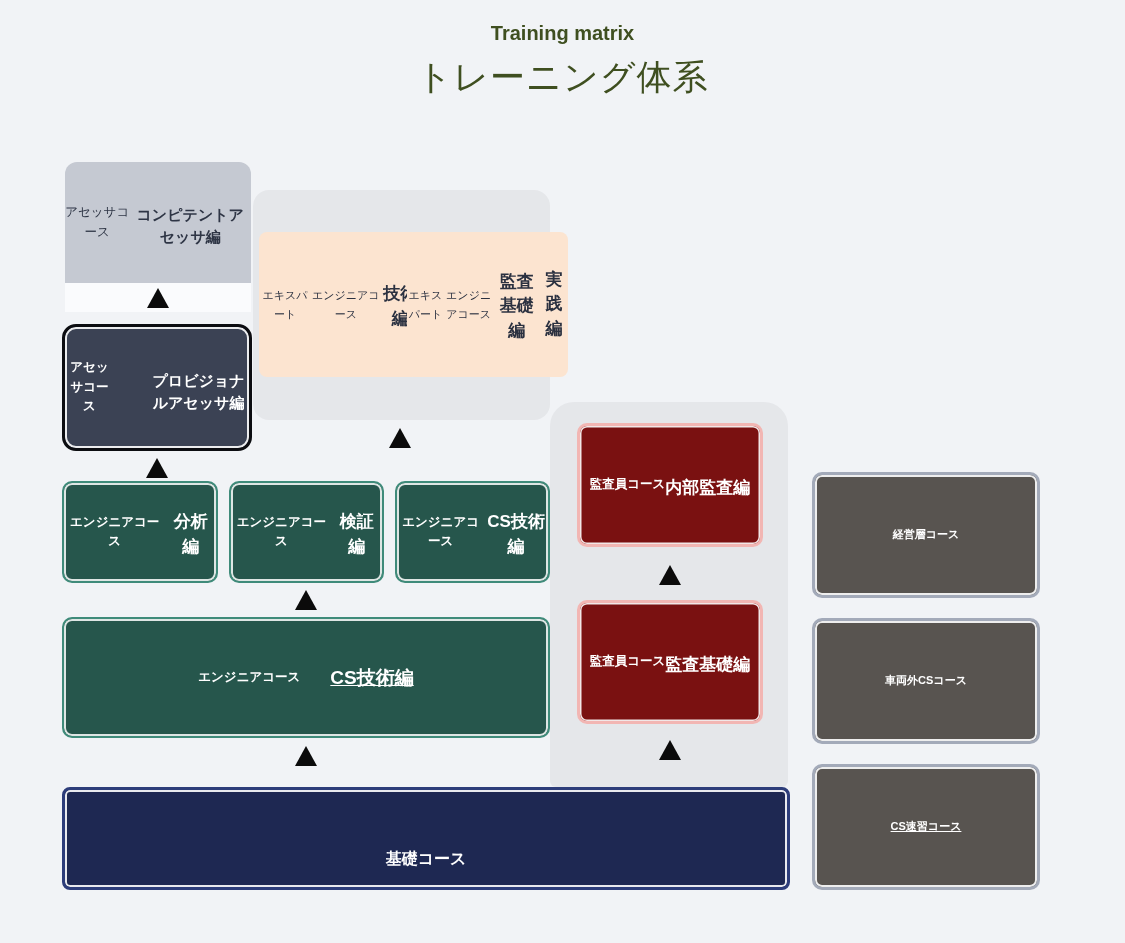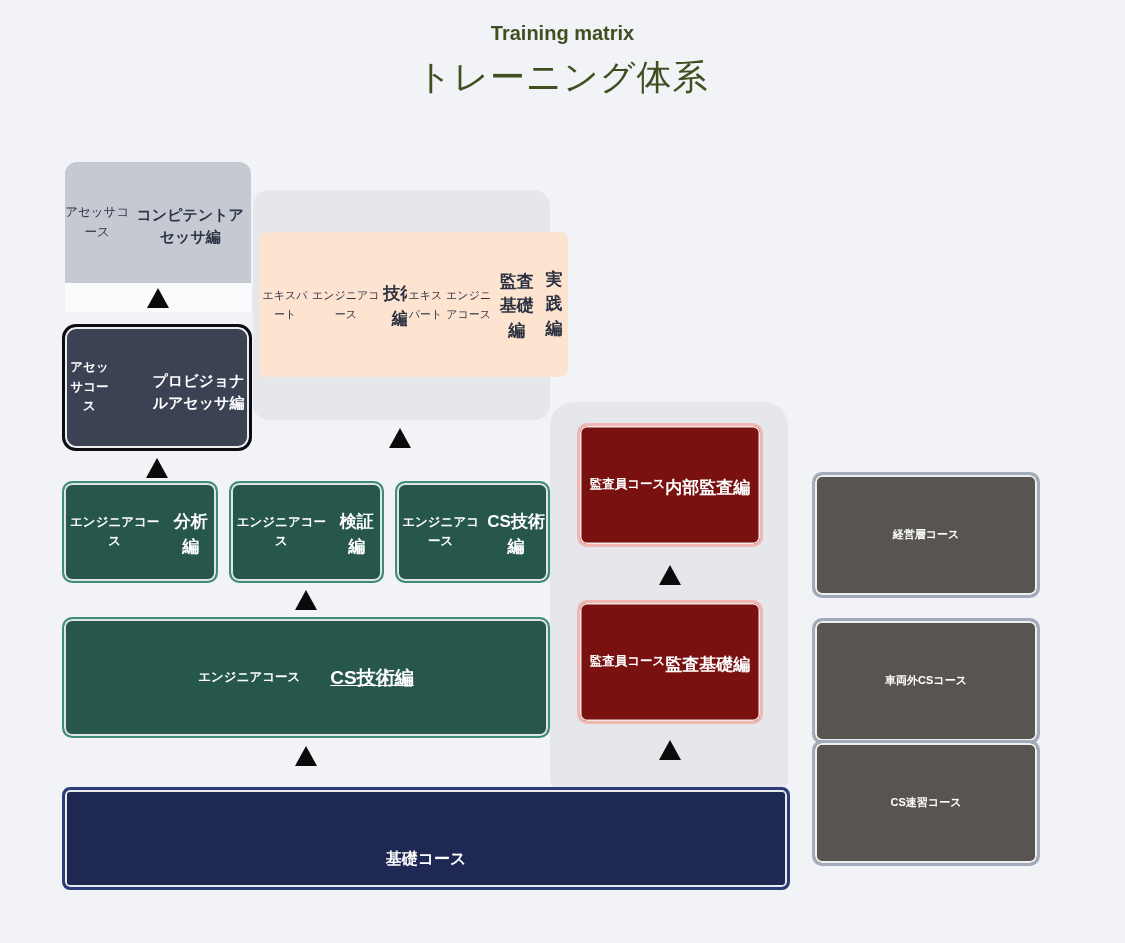--- a/index.html
+++ b/index.html
@@ -105,21 +105,21 @@
   
   .gray{
     left:812px;width:228px;height:126px;
     background:#585450;border:3px solid #a3aab9;border-radius:10px;
     box-shadow:inset 0 0 0 2px rgba(255,255,255,.9);
     color:#fff;
   }
   .gray .lbl-lg{font-size:11px;text-align:center;}
   .r1{top:472px;}
   .r2{top:618px;}
-  .r3{top:740px;}
+  .r3{top:764px;text-decoration:underline;}
 
   
   .tri{
     width:0;height:0;
     border-left:11px solid transparent;
     border-right:11px solid transparent;
     border-bottom:20px solid #0b0b0b;
   }
 </style>
 </head>

